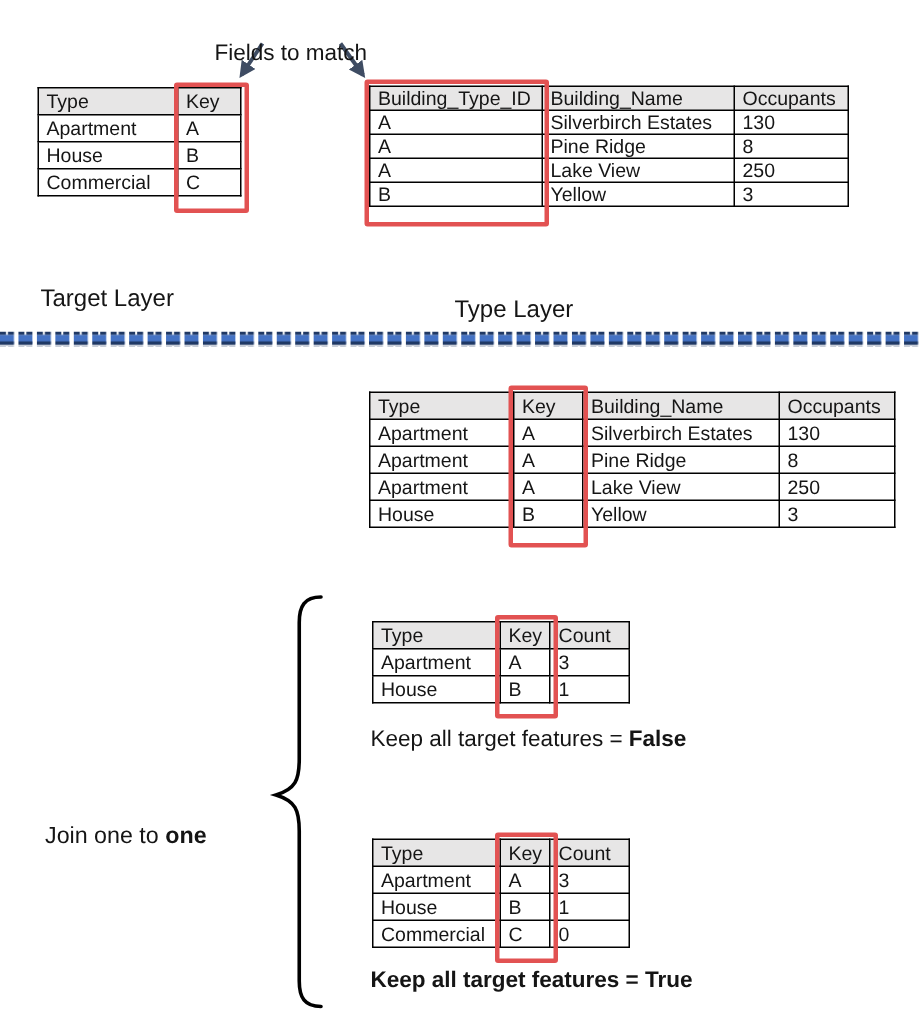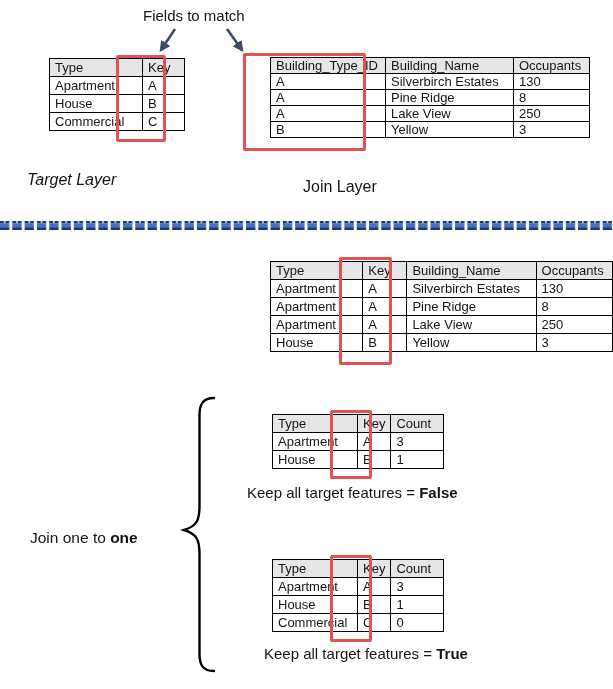--- a/index.html
+++ b/index.html
@@ -1,23 +1,23 @@
 <!DOCTYPE html>
 <html><head>
 <meta charset="utf-8">
 <style>
   html,body{margin:0;padding:0;background:#fff;}
   #canvas{
     position:relative;width:613px;height:689px;background:#ffffff;
     font-family:"Liberation Sans",sans-serif;color:#151515;overflow:hidden;
   }
-  .lbl{position:absolute;font-size:16px;white-space:nowrap;}
+  .lbl{position:absolute;font-size:16px;white-space:nowrap;margin-top:20px;}
   .lbl b{font-weight:bold;}
   .caption{position:absolute;font-size:15px;white-space:nowrap;}
-  .tbl{position:absolute;margin-left:24px;}
+  .tbl{position:absolute;}
   .tbl table{border-collapse:collapse;}
   .tbl th,.tbl td{
     border:1px solid #000;padding:0 5px;font-size:13px;line-height:17px;
     font-weight:400;text-align:left;white-space:nowrap;
   }
   .tbl th{background:#e7e6e6;}
   
   .t-target th:nth-child(1){width:82px}  .t-target th:nth-child(2){width:31px}
   .t-join th,.t-join td{line-height:15px}
   .t-join th:nth-child(1){width:104px} .t-join th:nth-child(2){width:117px} .t-join th:nth-child(3){width:65px}
@@ -114,22 +114,22 @@
           <tr>
             <td>B</td>
             <td>Yellow</td>
             <td>3</td>
           </tr>
         </tbody>
       </table>
   </div>
   <div class="redbox" style="left:243px;top:53px;width:117px;height:92px;"></div>
 
-  <div class="lbl" style="left:27px;top:171px;font-style:italic;">Target Layer</div>
-  <div class="lbl" style="left:303px;top:178px;">Join Layer</div>
+  <div class="lbl" style="left:27px;top:171px;">Target Layer</div>
+  <div class="lbl" style="left:303px;top:178px;">Type Layer</div>
 
 
   <div class="tbl" style="left:246px;top:261px;">
     <table class="t-many">
         <thead>
           <tr>
             <th>Type</th>
             <th>Key</th>
             <th>Building_Name</th>
             <th>Occupants</th>
@@ -215,15 +215,15 @@
           </tr>
           <tr>
             <td>Commercial</td>
             <td>C</td>
             <td>0</td>
           </tr>
         </tbody>
       </table>
   </div>
   <div class="redbox" style="left:330px;top:555px;width:36px;height:81px;"></div>
-  <div class="caption" style="left:264px;top:645px;"><span>Keep all target features = </span><b>True</b></div>
+  <div class="caption" style="left:247px;top:645px;font-weight:bold;"><span>Keep all target features = </span><b>True</b></div>
 
 </div>
 
 </body></html>

